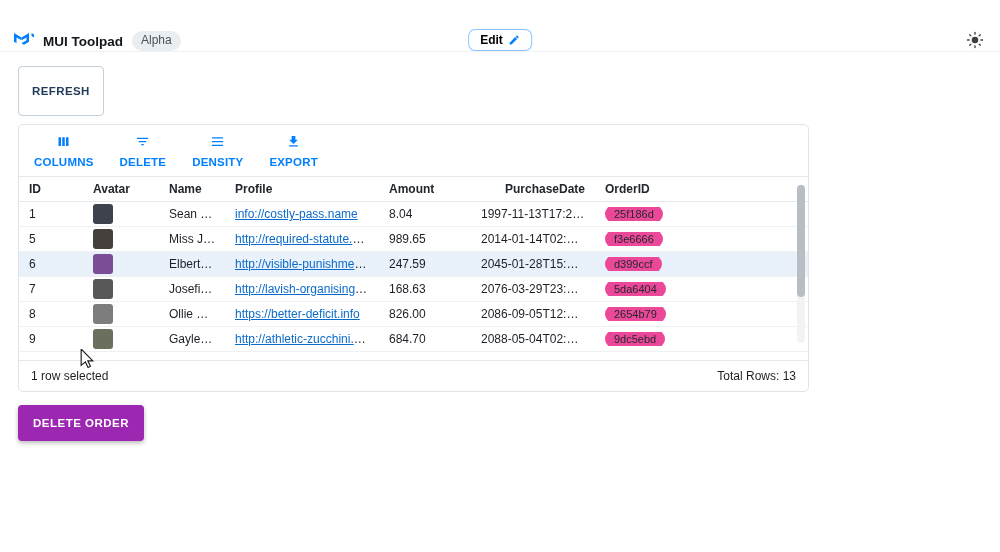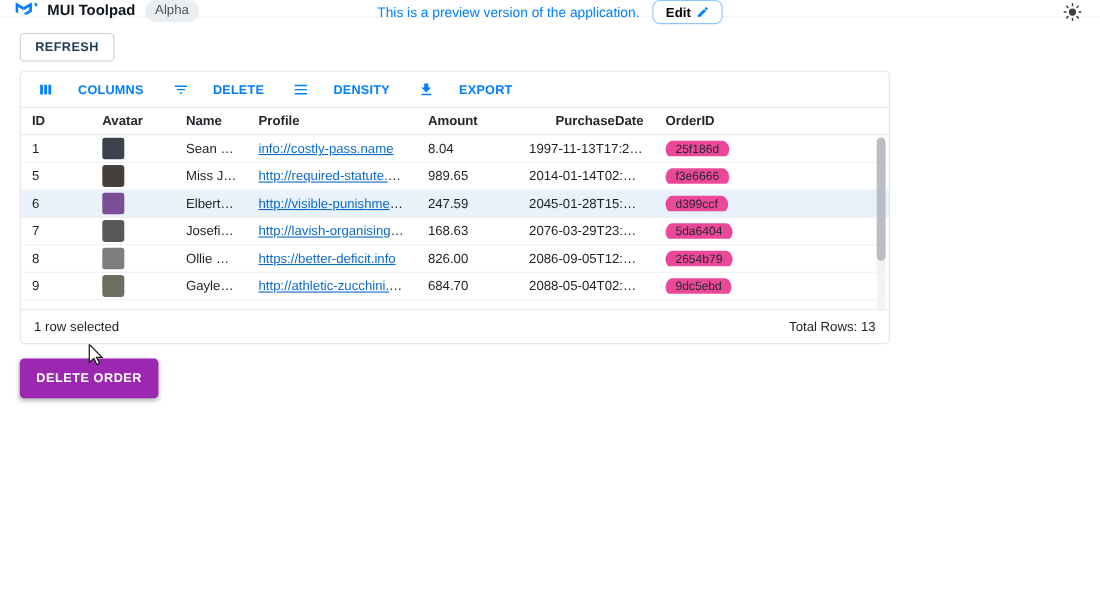--- a/index.html
+++ b/index.html
@@ -4,23 +4,24 @@
 <style>
   * { box-sizing: border-box; }
   html,body { margin:0; padding:0; }
   body {
     width:1000px; height:552px; overflow:hidden;
     background:#ffffff; color:#1c2025;
     font-family:"Liberation Sans", sans-serif;
   }
   
   .appbar {
-    height:16px; display:flex; align-items:flex-start;
+    height:16px; display:flex; align-items:flex-end;
     padding:0 14px; border-bottom:1px solid #f0f1f2; position:relative;
     background:#fff;
+    margin-top:36px;
   }
   .appbar-left { display:flex; align-items:center; gap:9px; }
   .app-title { font-weight:700; font-size:13.5px; color:#10161c; }
   .alpha-chip {
     background:#ebeef0; color:#49535c; font-size:12px;
     padding:2px 9px; border-radius:10px; line-height:1.3;
   }
   .appbar-center {
     position:absolute; left:50%; transform:translateX(-50%);
     display:flex; align-items:center; gap:12px;
@@ -43,40 +44,41 @@
     width:173px; flex-shrink:0; border-right:1px solid #e8eaec;
     padding-top:8px; background:#fff;
   }
   .sidebar-header { font-size:11.5px; color:#6f7a83; padding:8px 22px 10px; }
   .nav-item { font-size:13px; color:#1c2025; padding:9px 22px; cursor:pointer; }
   .nav-item.selected { background:#e9f1fa; }
   .main { flex:1; padding:14px 18px; position:relative; }
   
   .refresh-btn {
     border:1px solid #c3cfd9; color:#1f3b57; background:#fff; cursor:pointer;
-    border-radius:4px; padding:6px 13px; font-size:11.5px; font-weight:700;
+    border-radius:4px; padding:18px 13px; font-size:11.5px; font-weight:700;
     letter-spacing:0.4px; font-family:"Liberation Sans", sans-serif;
   }
   .delete-btn {
     margin-top:13px; background:#9C27B0; color:#fff; border:none; cursor:pointer;
     border-radius:4px; padding:12px 15px; font-size:11.5px; font-weight:700;
     letter-spacing:0.5px; box-shadow:0 2px 4px rgba(0,0,0,0.28);
     font-family:"Liberation Sans", sans-serif;
   }
   
   .grid {
     margin-top:8px; width:791px; background:#fff; position:relative;
     border:1px solid #e0e3e7; border-radius:5px;
   }
   .grid-toolbar { display:flex; gap:20px; padding:7px 12px 6px; }
   .tb-btn {
-    display:flex; align-items:center; gap:22px; color:#007FFF;
+    display:flex; align-items:center; gap:7px; color:#007FFF;
     font-size:11.5px; font-weight:700; letter-spacing:0.2px;
     background:none; border:none; cursor:pointer; padding:2px 3px;
     font-family:"Liberation Sans", sans-serif;
+    flex-direction:column;
   }
   .tb-btn svg { flex-shrink:0; }
   .grid-header {
     display:flex; align-items:center; height:26px;
     border-top:1px solid #e6e8eb; border-bottom:1px solid #e6e8eb;
     font-size:12px; font-weight:700; color:#22272d;
   }
   .cell {
     padding:0 10px; white-space:nowrap; overflow:hidden; text-overflow:ellipsis;
   }
@@ -119,21 +121,20 @@
         <polygon fill="#007FFF" points="0,0 18,10.4 18,17.3 6,10.4 6,24.2 0,20.8"></polygon>
         <polygon fill="#007FFF" points="18,10.4 36,0 36,20.8 24,27.7 18,24.2 30,17.3 30,10.4 18,17.3"></polygon>
         <polygon fill="#007FFF" points="42,6.9 42,0 48,3.5 48,10.4"></polygon>
       </svg>
     </span>
     <span class="app-title">MUI Toolpad</span>
     <span class="alpha-chip">Alpha</span>
   </div>
 
   <div class="appbar-center">
-    <span class="preview-text">This is a preview version of the application.</span>
     <button class="edit-btn">
       <span>Edit</span>
       <span style="display:flex;">
         <svg width="12" height="12" viewBox="0 0 24 24" fill="#007FFF">
           <path d="M3 17.25V21h3.75L17.81 9.94l-3.75-3.75L3 17.25zM20.71 7.04c.39-.39.39-1.02 0-1.41l-2.34-2.34a.996.996 0 0 0-1.41 0l-1.83 1.83 3.75 3.75 1.83-1.83z"></path>
         </svg>
       </span>
     </button>
   </div>
 

